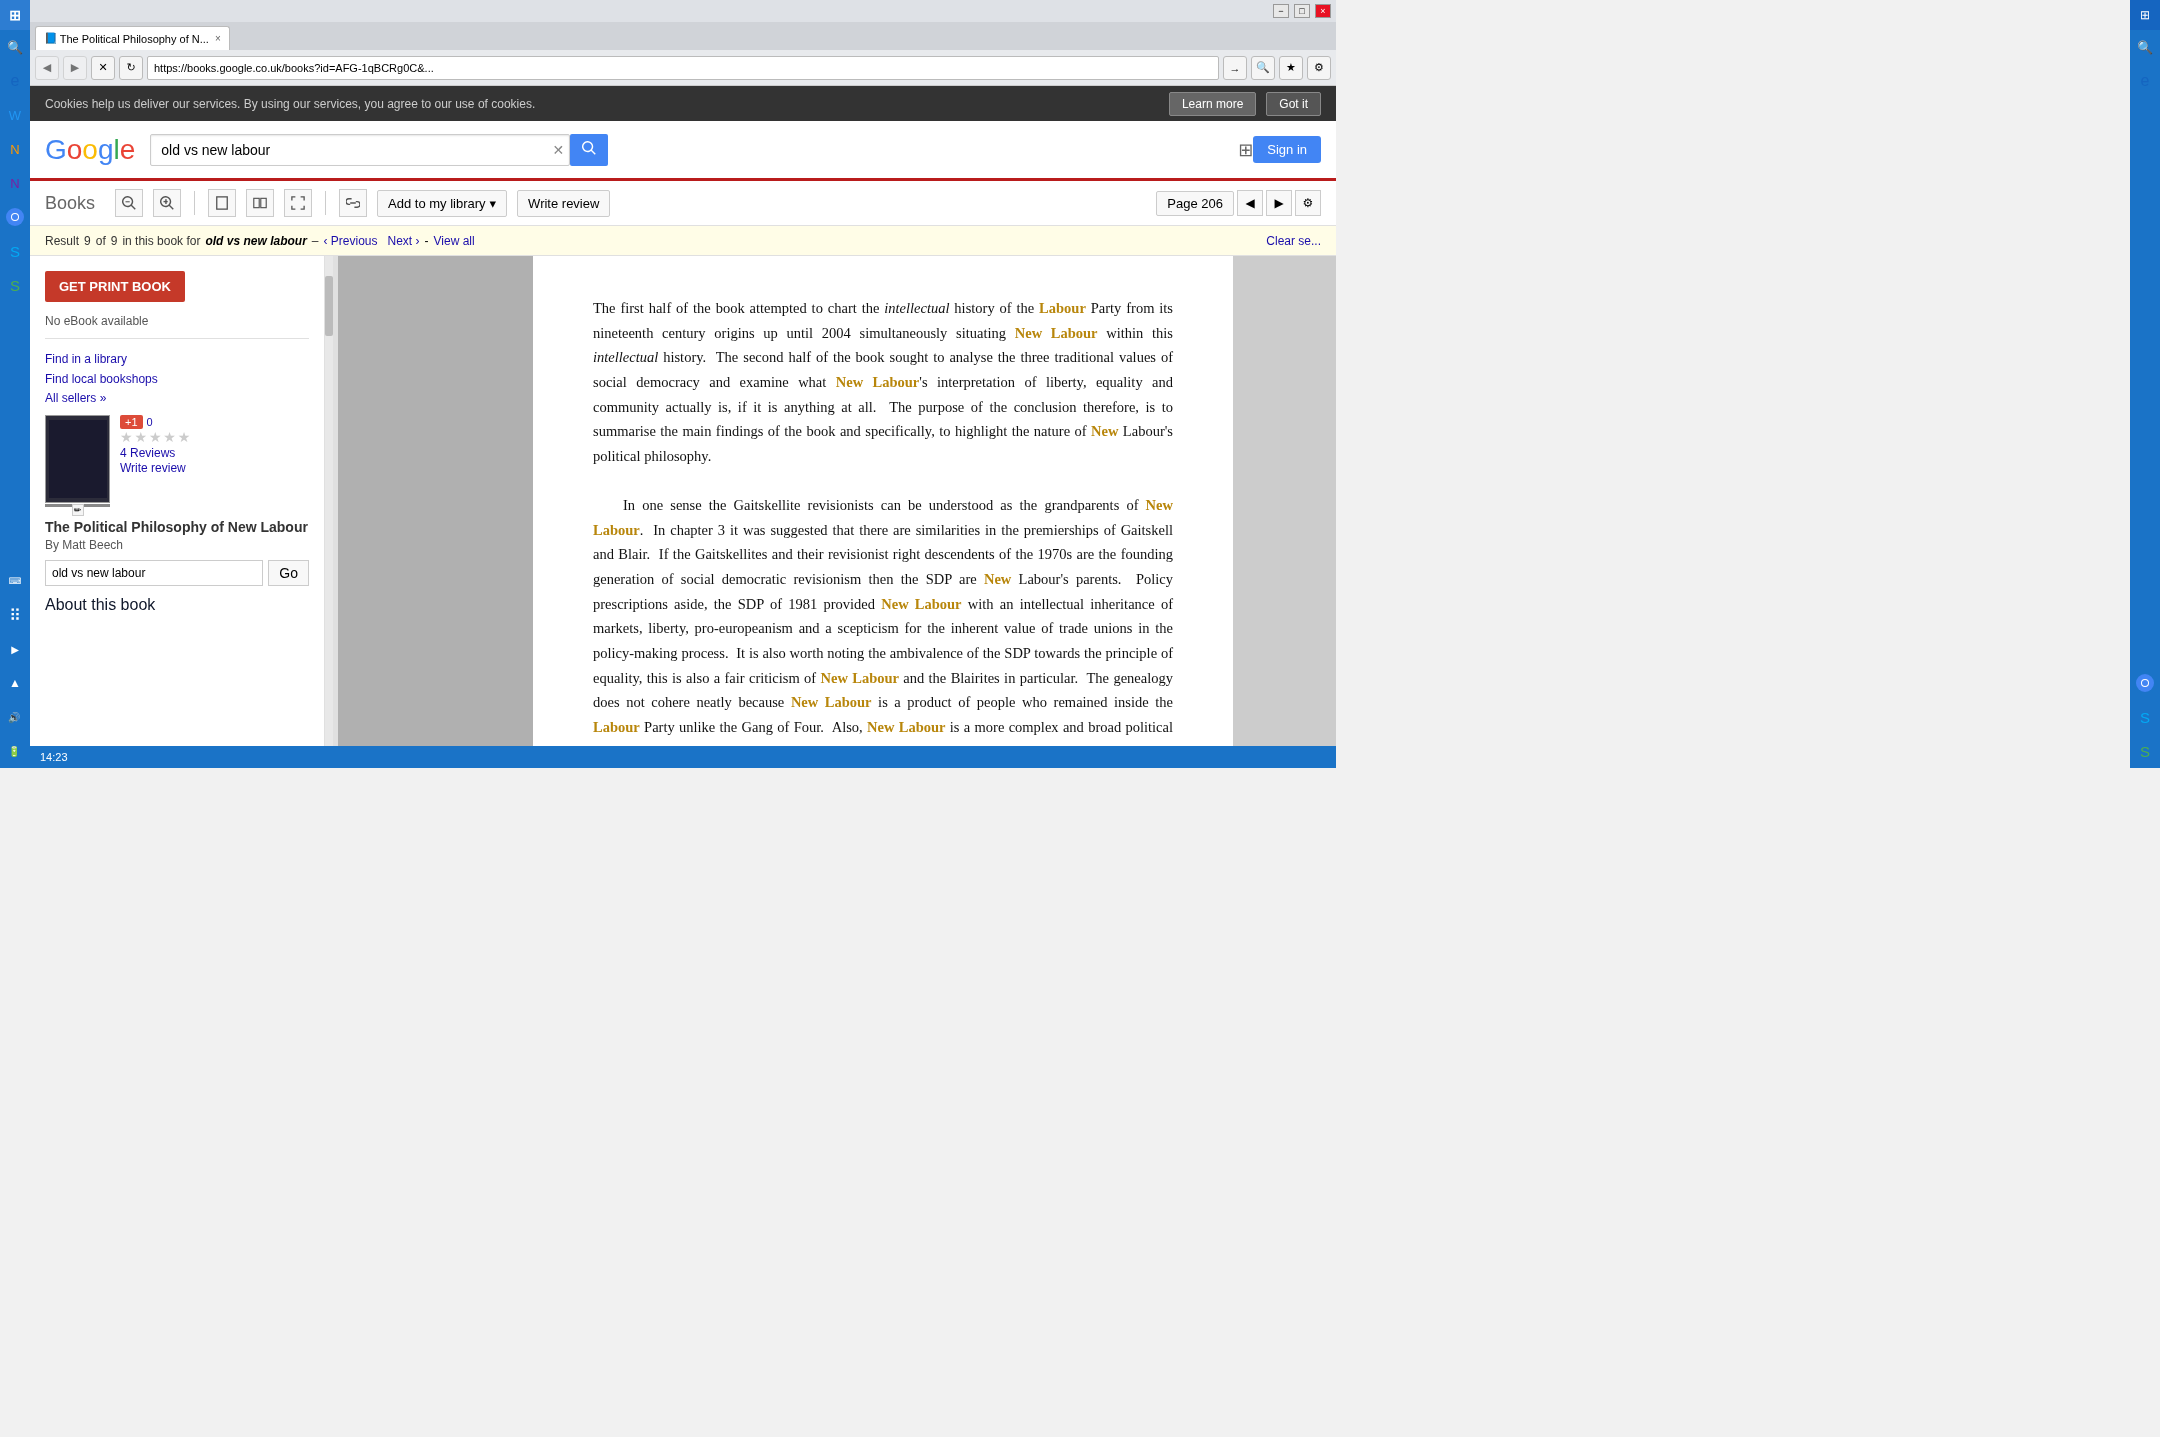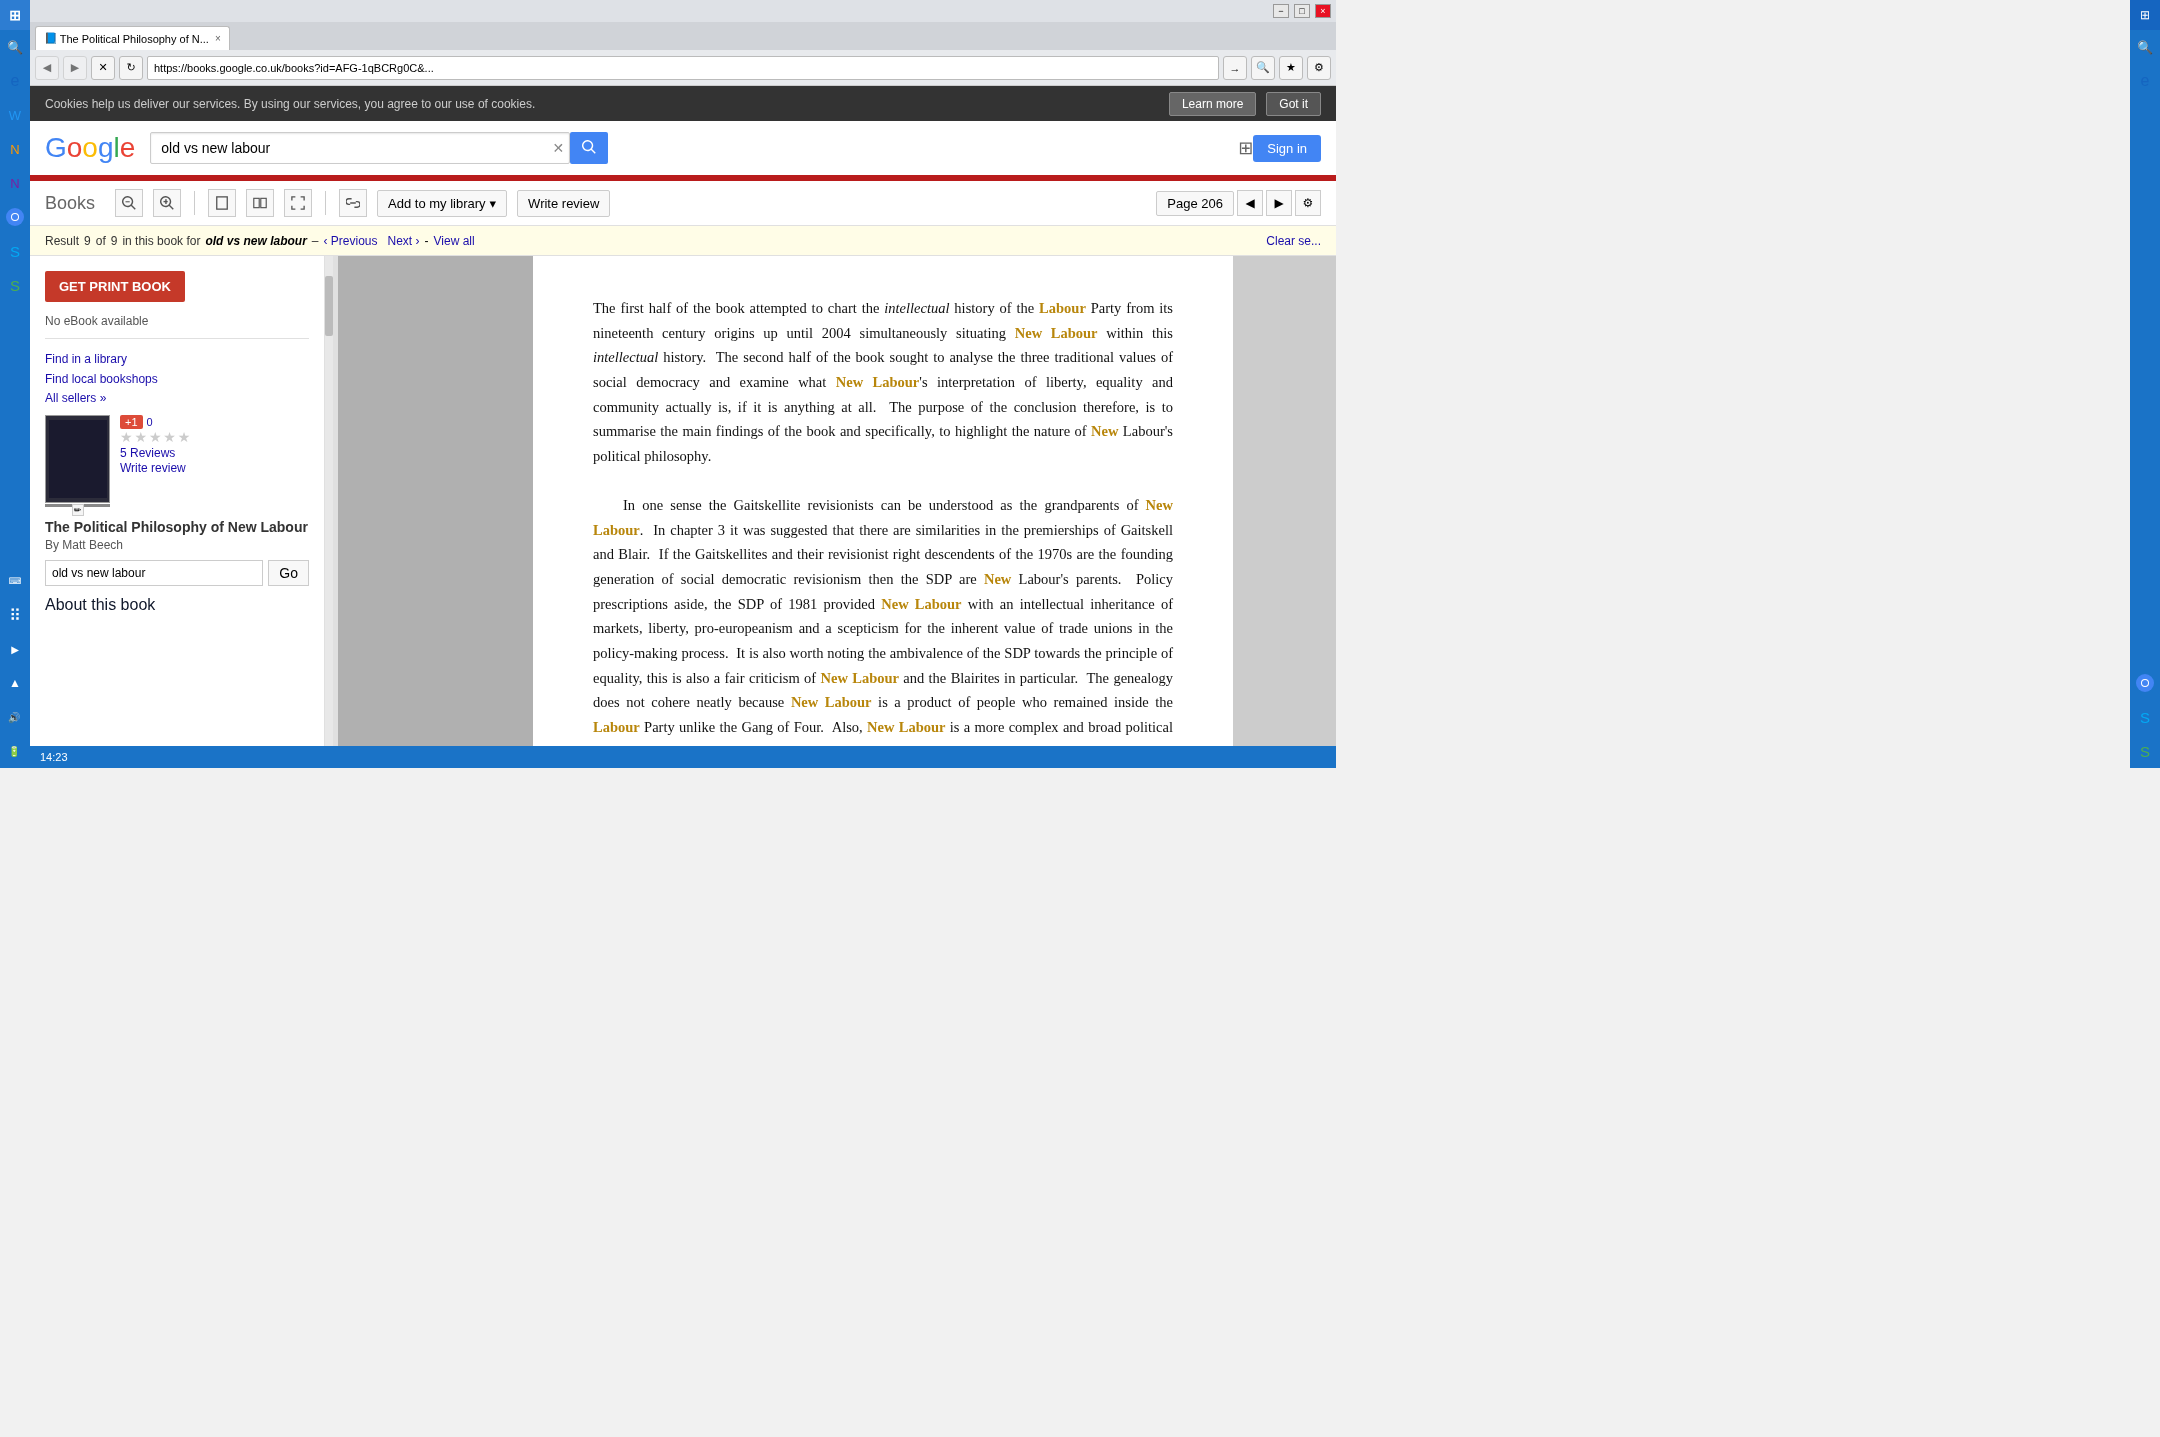--- a/index.html
+++ b/index.html
@@ -31,21 +31,21 @@
     .nav-btn.disabled { opacity: 0.5; }
     .address-input { flex: 1; height: 24px; border: 1px solid #bbb; border-radius: 2px; padding: 0 6px; font-size: 11px; background: white; }
 
     
     .cookie-banner { background: #333; color: #ccc; height: 35px; display: flex; align-items: center; padding: 0 15px; gap: 10px; font-size: 12px; }
     .cookie-text { flex: 1; }
     .cookie-btn { padding: 4px 12px; background: #666; border: 1px solid #888; color: white; font-size: 12px; cursor: pointer; border-radius: 2px; }
     .cookie-btn.got-it { background: #555; }
 
     
-    .google-toolbar { background: white; height: 60px; display: flex; align-items: center; padding: 0 15px; border-bottom: 6px solid #b91c1c; }
+    .google-toolbar { background: white; height: 60px; display: flex; align-items: center; padding: 0 15px; border-bottom: 3px solid #b91c1c; }
     .google-logo { font-size: 28px; font-weight: normal; margin-right: 15px; }
     .google-logo span:nth-child(1) { color: #4285f4; }
     .google-logo span:nth-child(2) { color: #ea4335; }
     .google-logo span:nth-child(3) { color: #fbbc05; }
     .google-logo span:nth-child(4) { color: #4285f4; }
     .google-logo span:nth-child(5) { color: #34a853; }
     .google-logo span:nth-child(6) { color: #ea4335; }
     .search-box { width: 420px; height: 32px; border: 1px solid #ccc; border-radius: 2px; padding: 0 30px 0 10px; font-size: 14px; box-shadow: inset 0 1px 2px rgba(0,0,0,.1); position: relative; }
     .search-input-wrap { position: relative; }
     .clear-btn { position: absolute; right: 6px; top: 50%; transform: translateY(-50%); cursor: pointer; color: #888; font-size: 14px; }
@@ -312,21 +312,21 @@
               <span class="g-plus-num">+1</span>
               <span class="g-count">0</span>
             </div>
             <div class="stars">
               <span style="color:#ccc;">★</span>
               <span style="color:#ccc;">★</span>
               <span style="color:#ccc;">★</span>
               <span style="color:#ccc;">★</span>
               <span style="color:#ccc;">★</span>
             </div>
-            <a class="reviews-link" href="#">5 Reviews</a><br>
+            <a class="reviews-link" href="#">4 Reviews</a><br>
             <a class="write-review-link" href="#">Write review</a>
           </div>
         </div>
         <div class="book-title-sidebar">The Political Philosophy of New Labour</div>
         <div class="book-author">By Matt Beech</div>
         <div class="search-within">
           <input class="search-within-input" type="text" value="old vs new labour" style="">
           <button class="search-within-btn">Go</button>
         </div>
         <a class="about-link" href="#">About this book</a>

